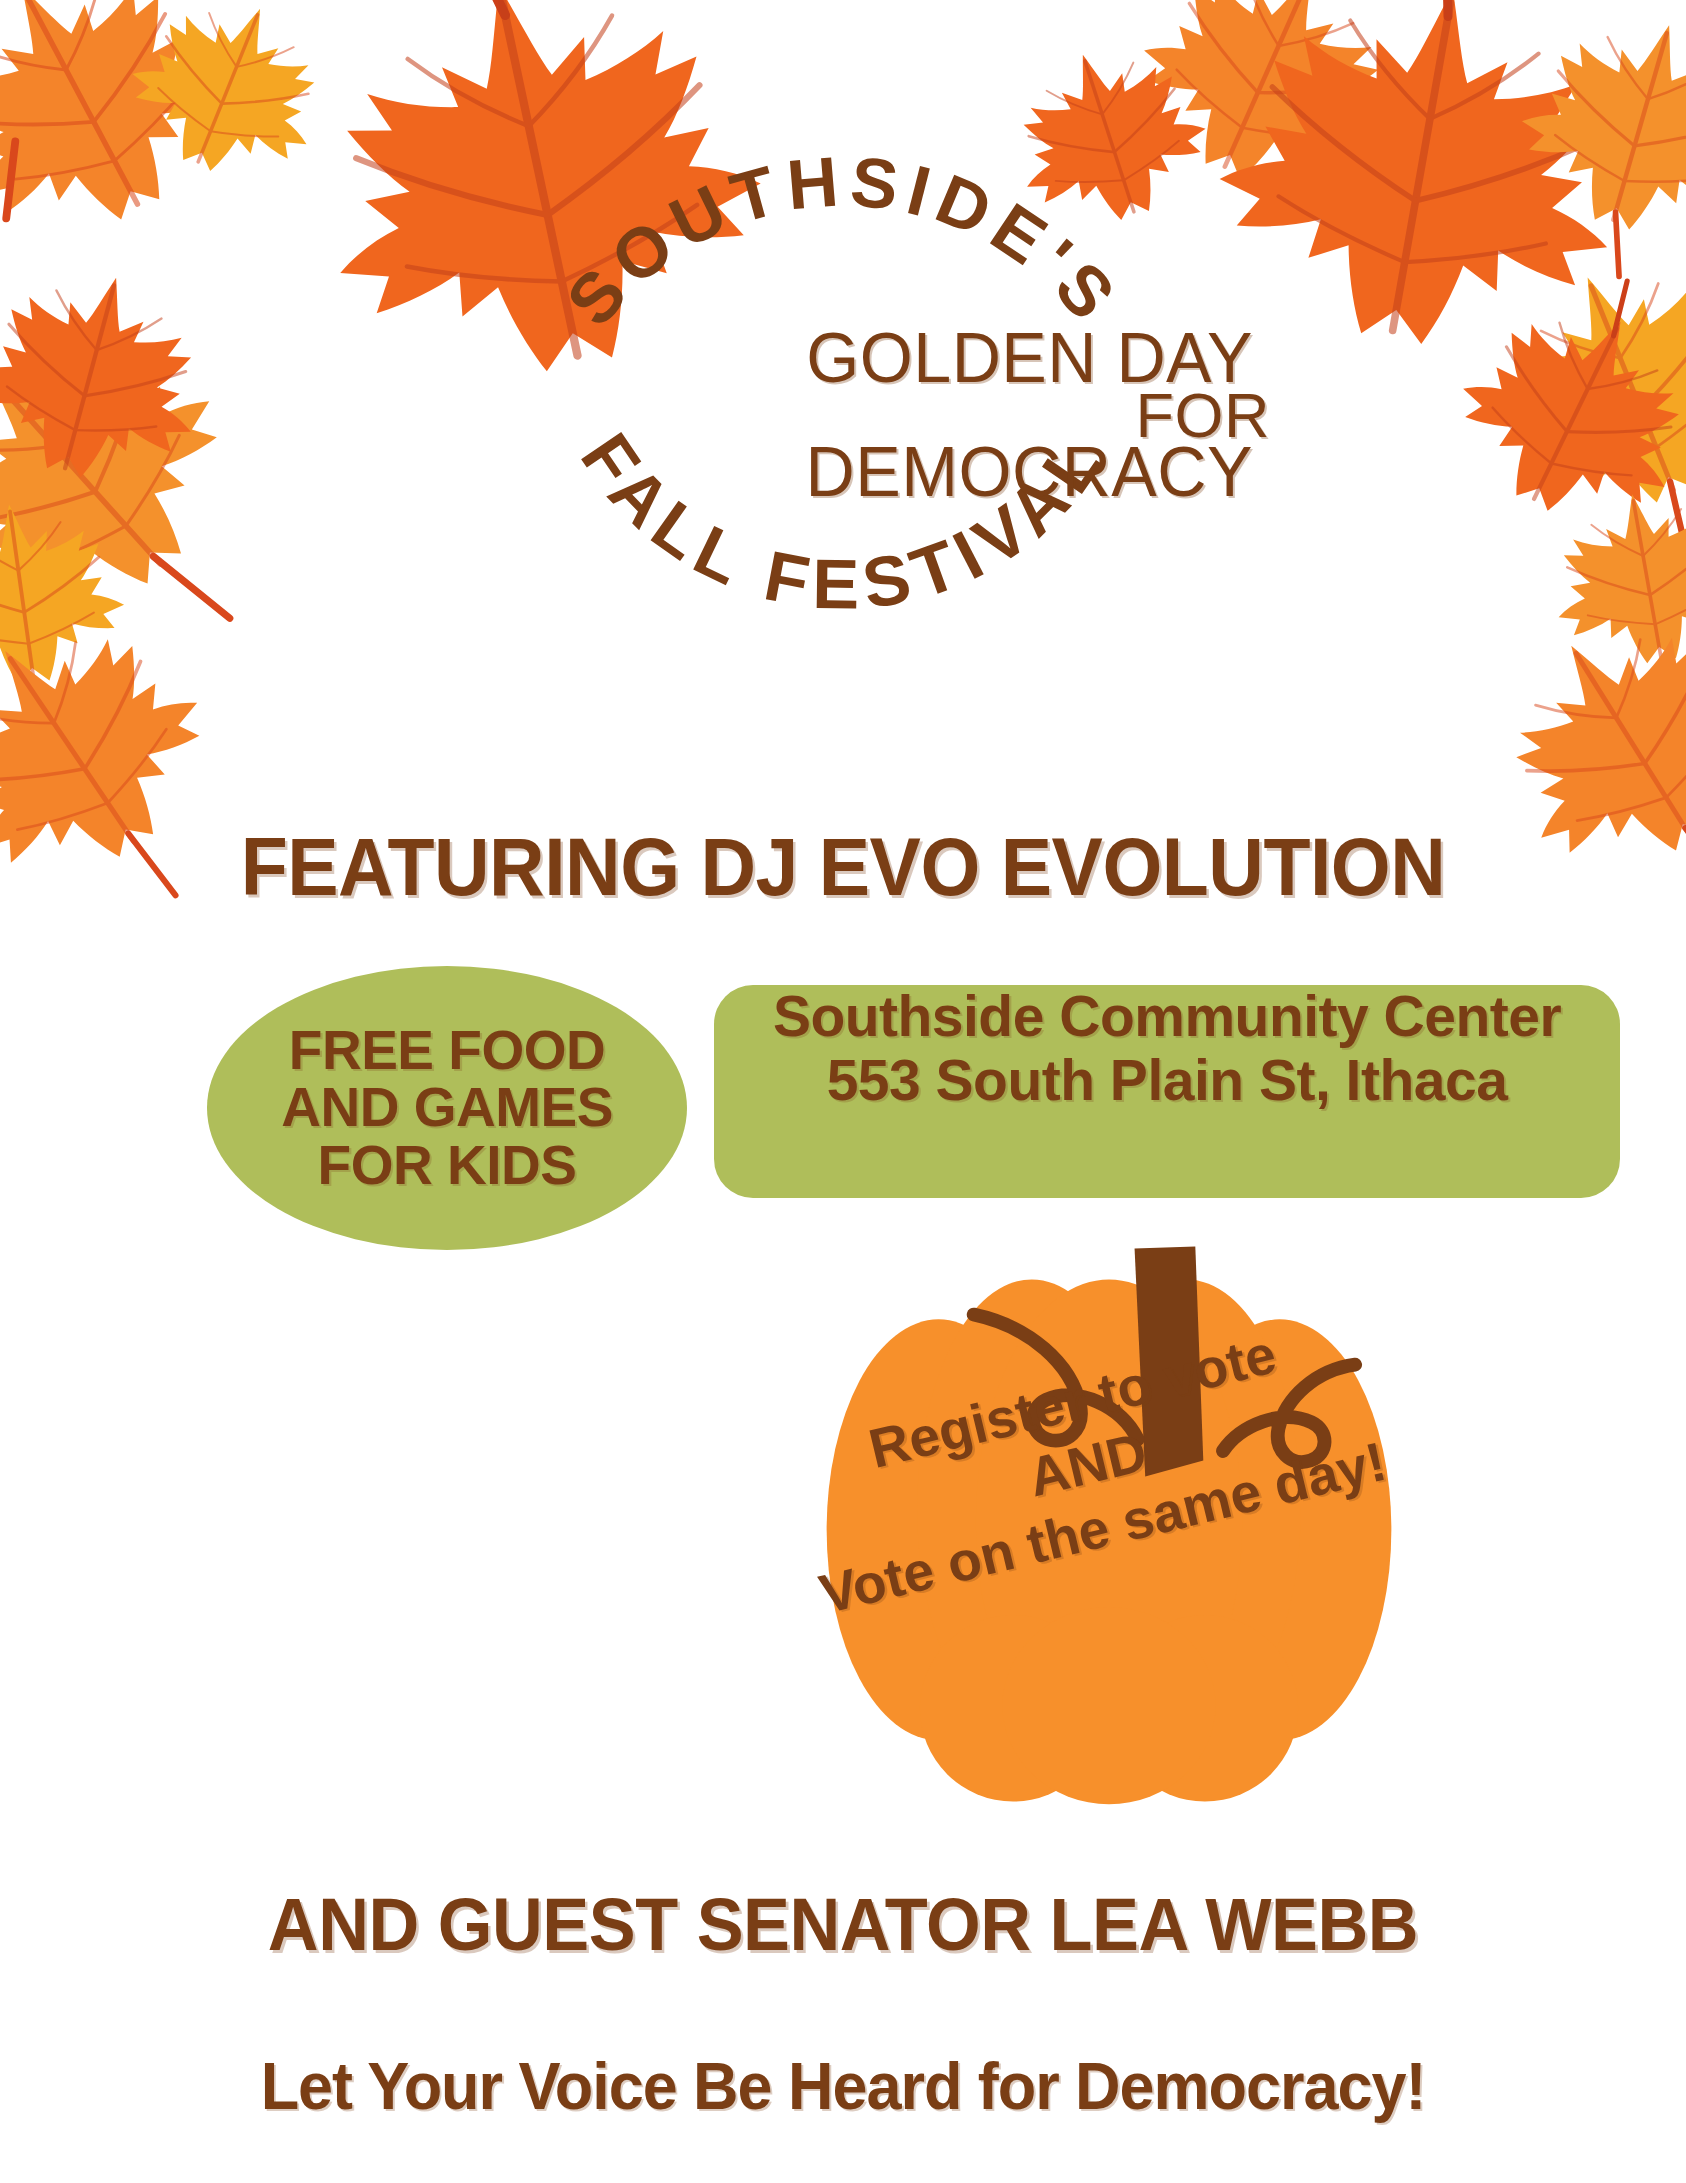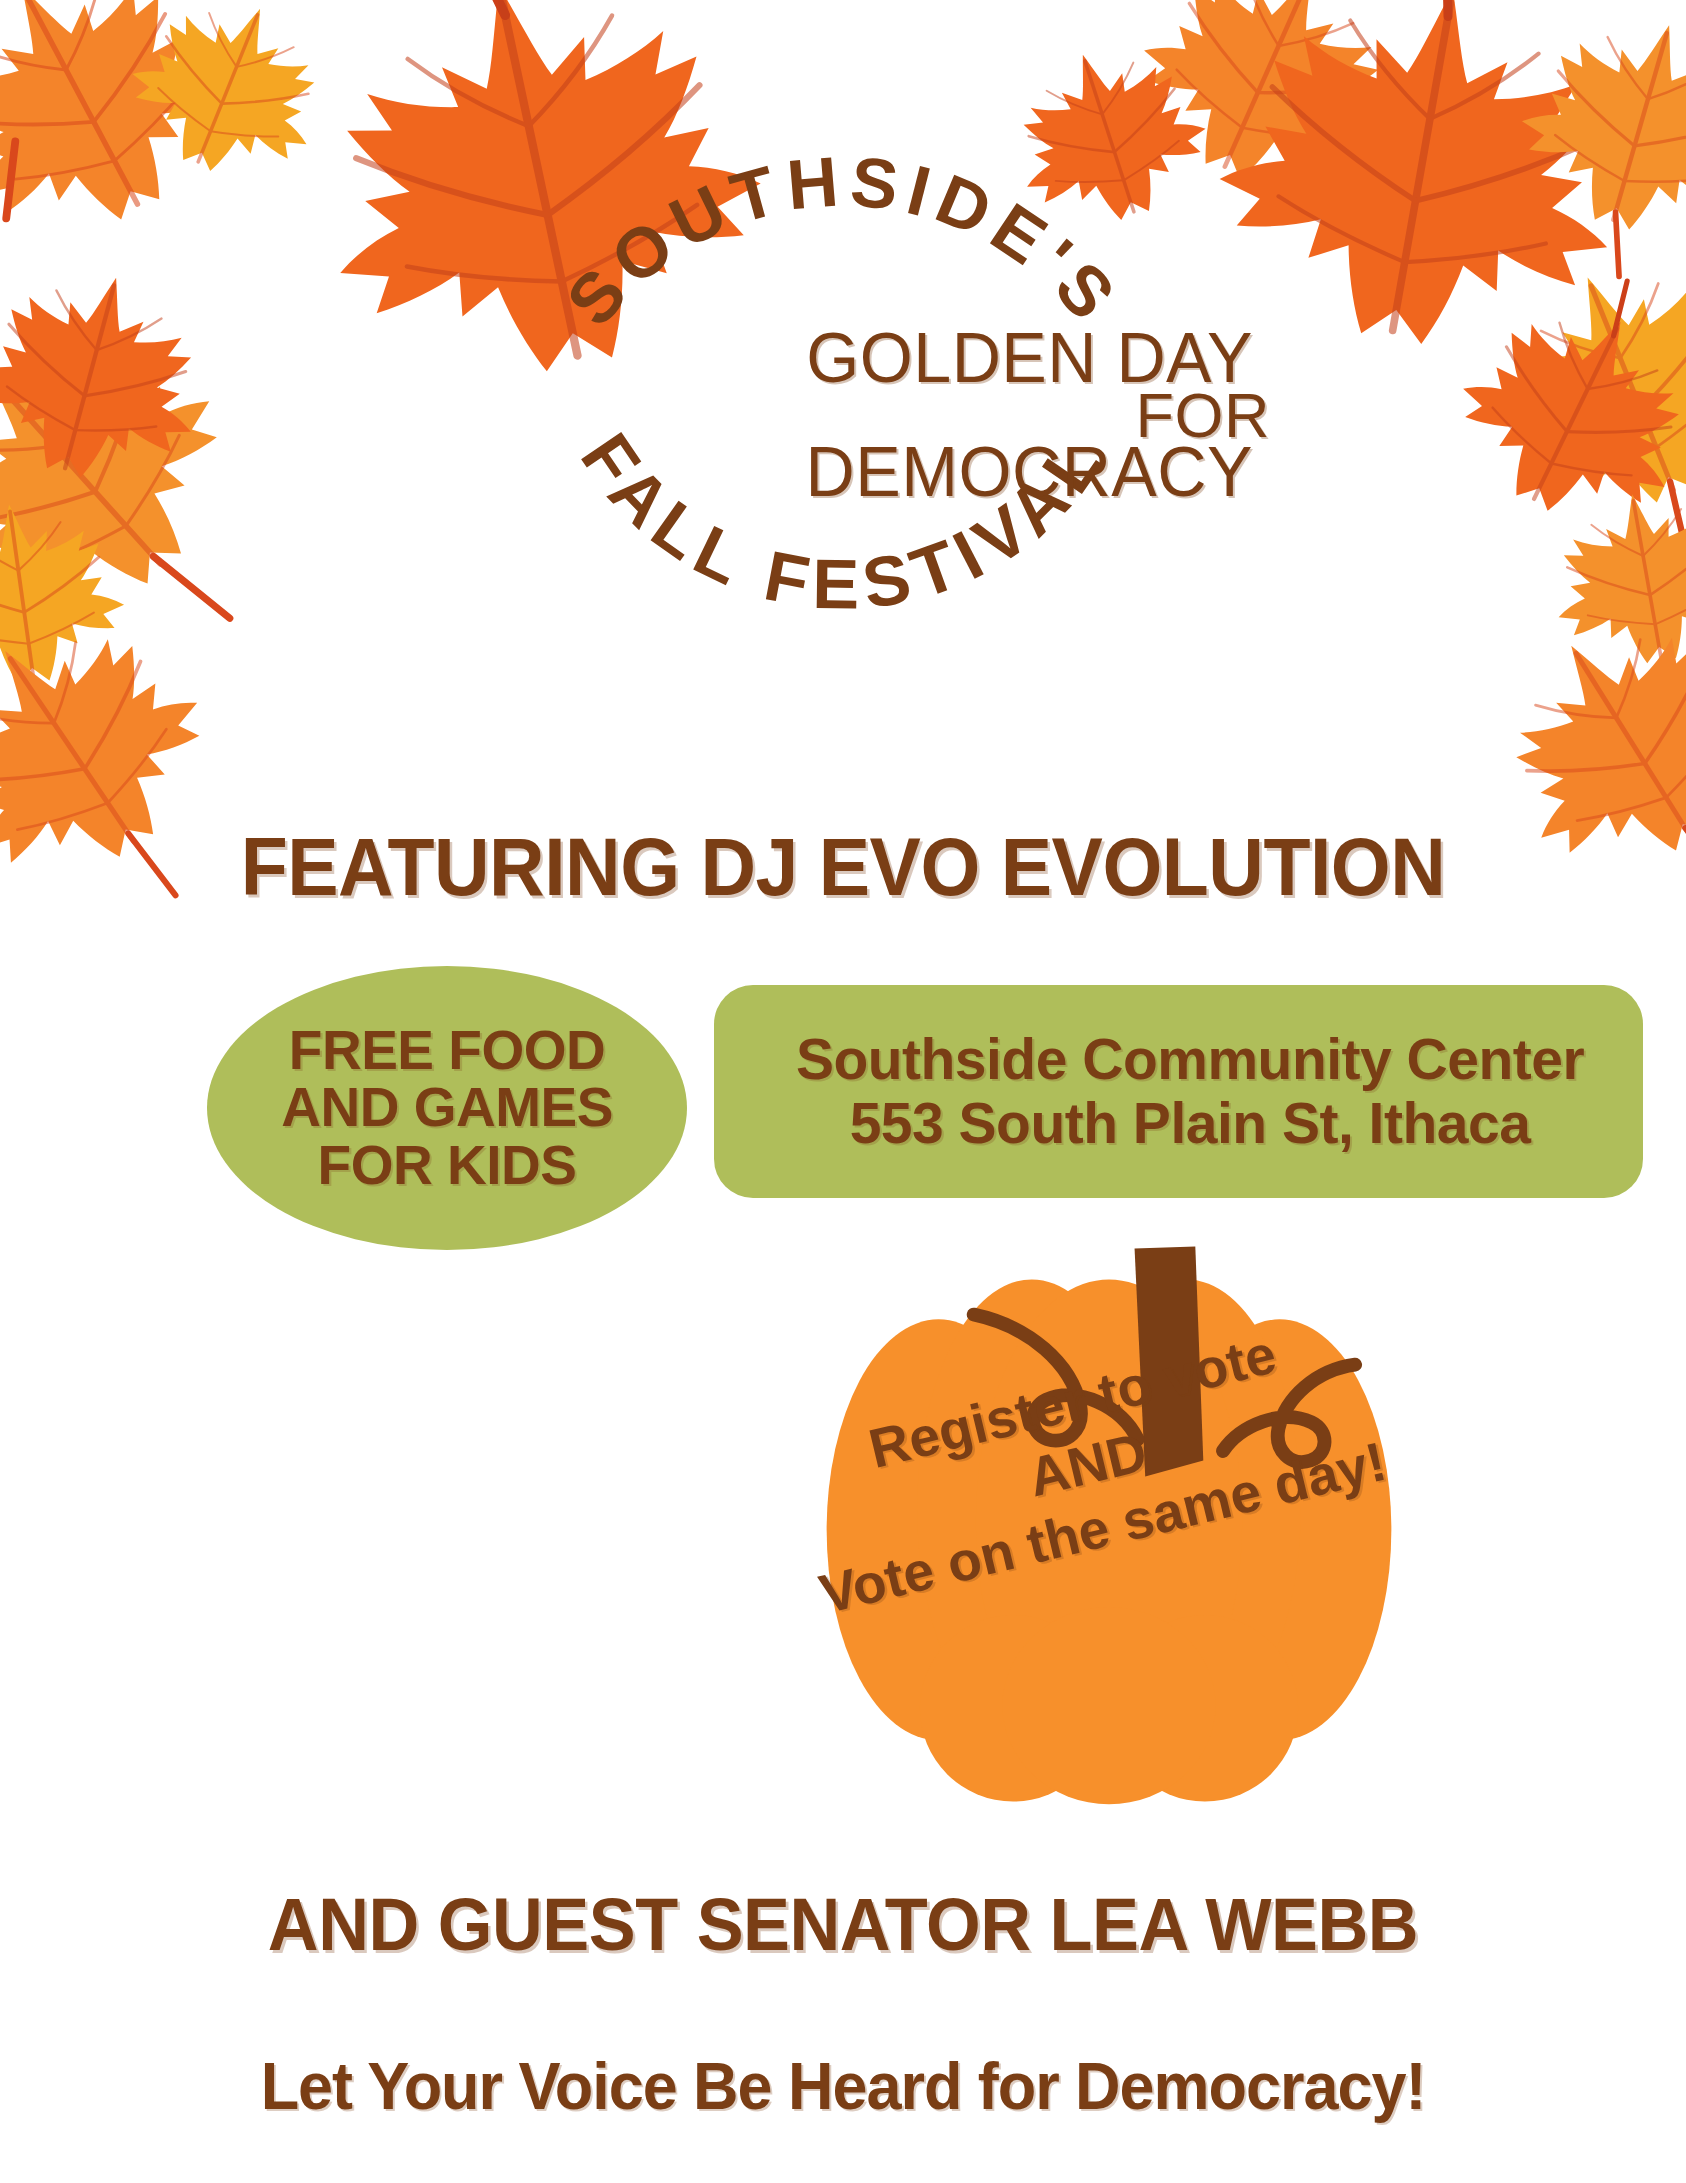--- a/index.html
+++ b/index.html
@@ -112,23 +112,21 @@
 
   #venue-pill {
     position: absolute;
     left: 714px;
     top: 985px;
     width: 906px;
     height: 213px;
     background: #AFBE5A;
     border-radius: 39px;
     display: flex;
-    align-items: center;
     justify-content: center;
-    padding-left: 23px;
   }
   #venue-pill .txt {
     color: #7A3E15;
     font-weight: bold;
     font-size: 57px;
     line-height: 1.12;
     text-align: center;
     letter-spacing: -0.5px;
     text-shadow: 2.1px 2.1px 0 rgba(122,62,21,0.22);
   }

